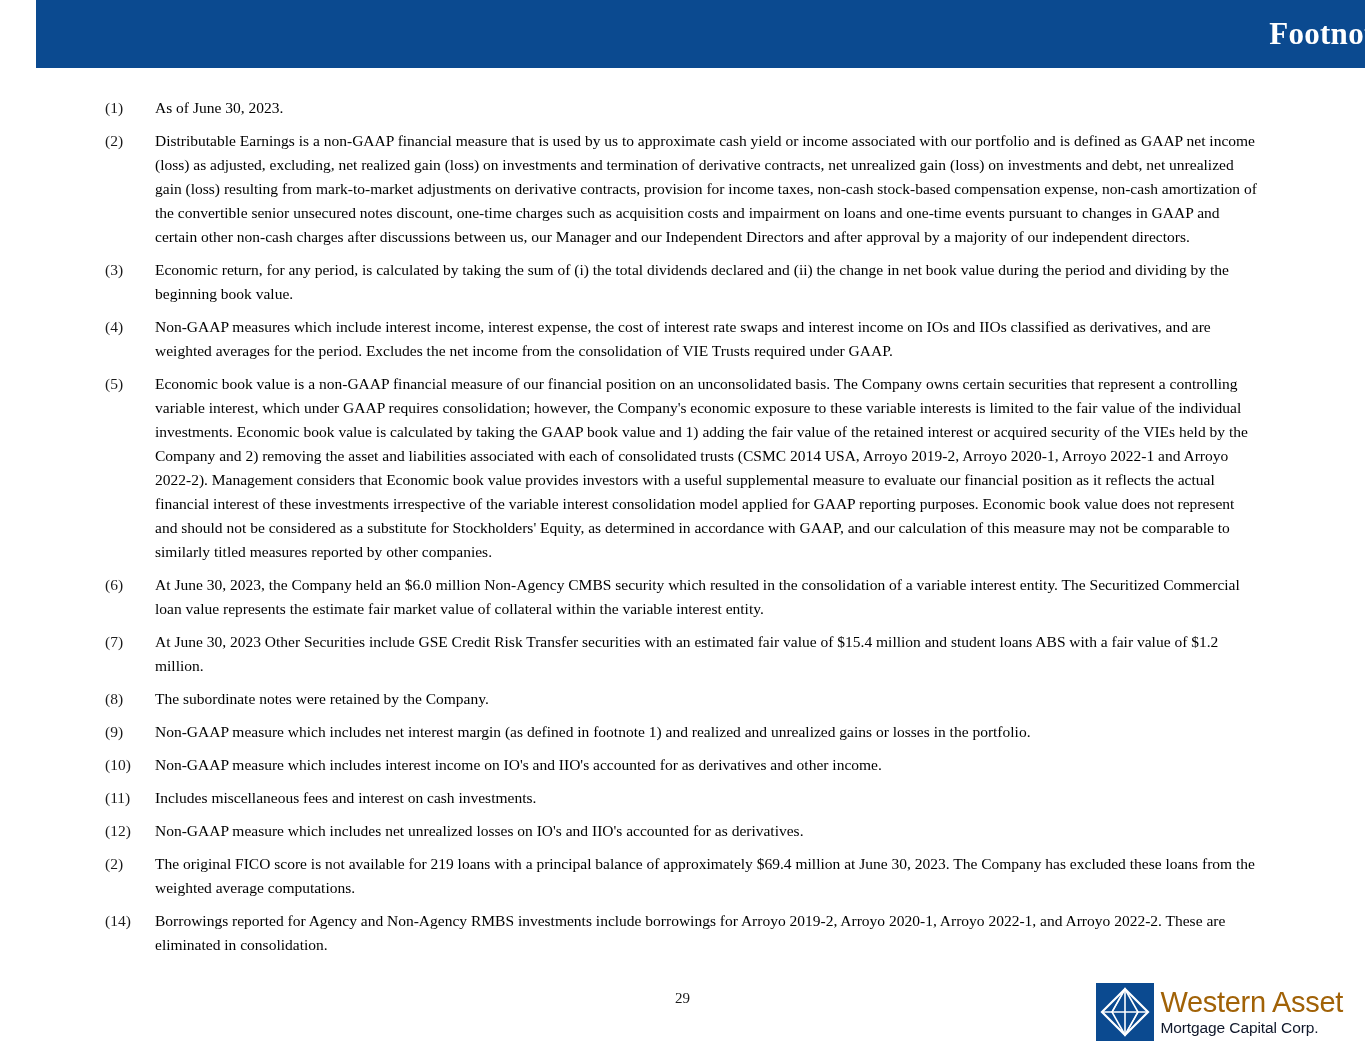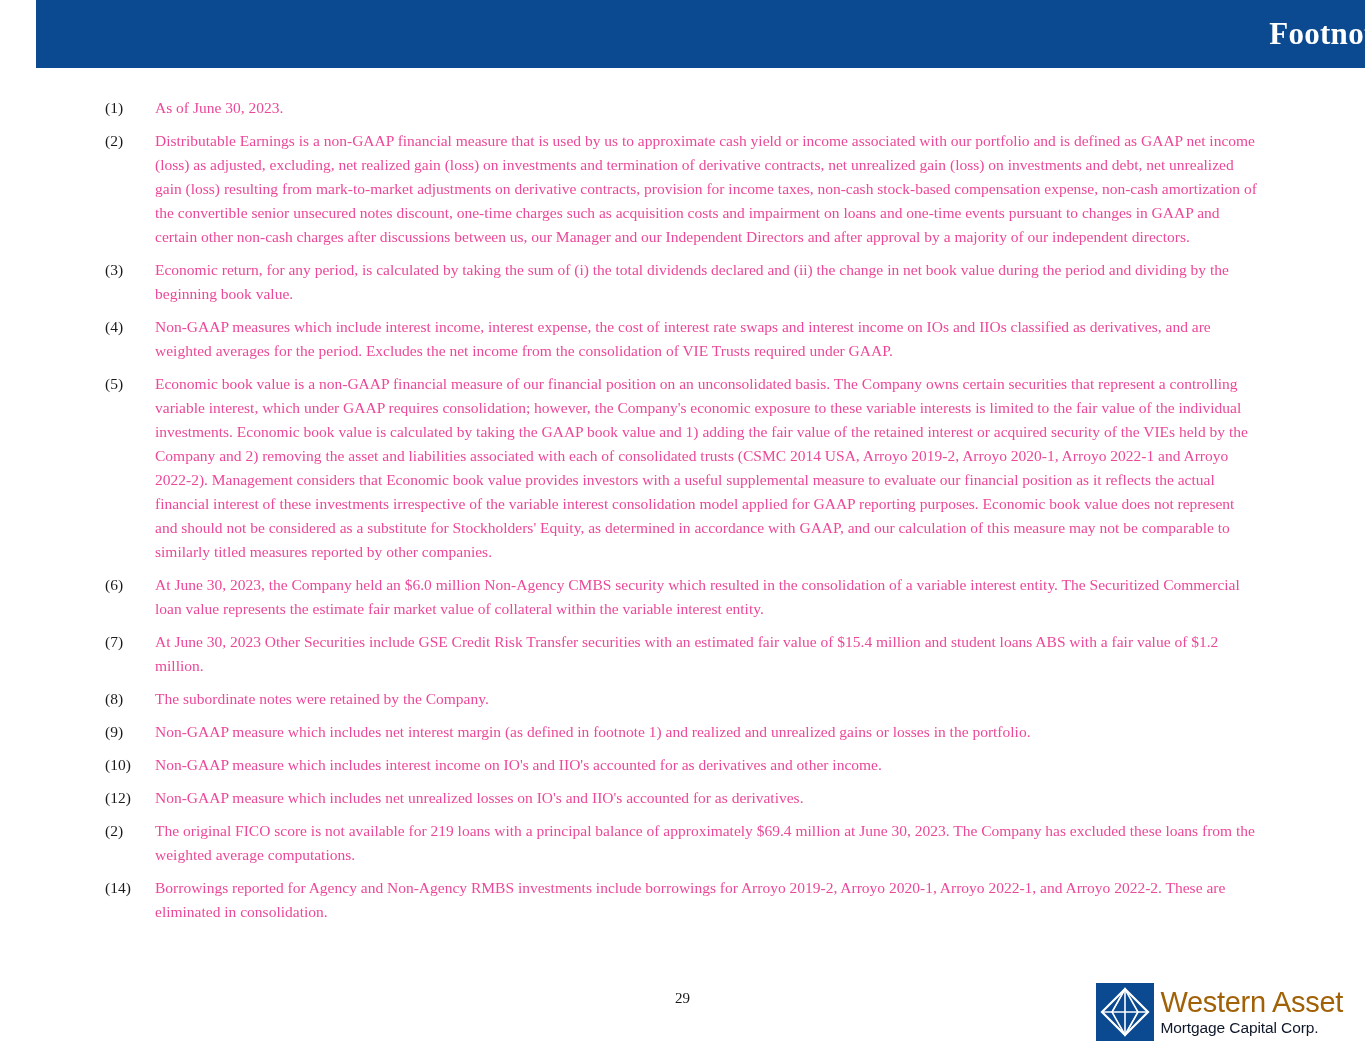--- a/index.html
+++ b/index.html
@@ -45,21 +45,21 @@
     width: 50px;
     flex: 0 0 50px;
     font-size: 15.5px;
     line-height: 1.55;
     color: #1a1a1a;
   }
   .note-text {
     flex: 1 1 auto;
     font-size: 15.5px;
     line-height: 1.55;
-    color: #ec4899;
+    color: #000000;
     text-align: left;
   }
   .page-number {
     position: absolute;
     left: 0;
     right: 0;
     bottom: 48px;
     text-align: center;
     font-size: 15px;
     color: #1a1a1a;
@@ -152,20 +152,24 @@
   <div class="note">
     <div class="note-num">(9)</div>
     <div class="note-text">Non-GAAP measure which includes net interest margin (as defined in footnote 1) and realized and unrealized gains or losses in the portfolio.</div>
   </div>
 
   <div class="note">
     <div class="note-num">(10)</div>
     <div class="note-text">Non-GAAP measure which includes interest income on IO's and IIO's accounted for as derivatives and other income.</div>
   </div>
 
+  <div class="note">
+    <div class="note-num">(11)</div>
+    <div class="note-text">Includes miscellaneous fees and interest on cash investments.</div>
+  </div>
 
   <div class="note">
     <div class="note-num">(12)</div>
     <div class="note-text">Non-GAAP measure which includes net unrealized losses on IO's and IIO's accounted for as derivatives.</div>
   </div>
 
   <div class="note">
     <div class="note-num">(2)</div>
     <div class="note-text">The original FICO score is not available for 219 loans with a principal balance of approximately $69.4 million at June 30, 2023. The Company has excluded these loans from the weighted average computations.</div>
   </div>

